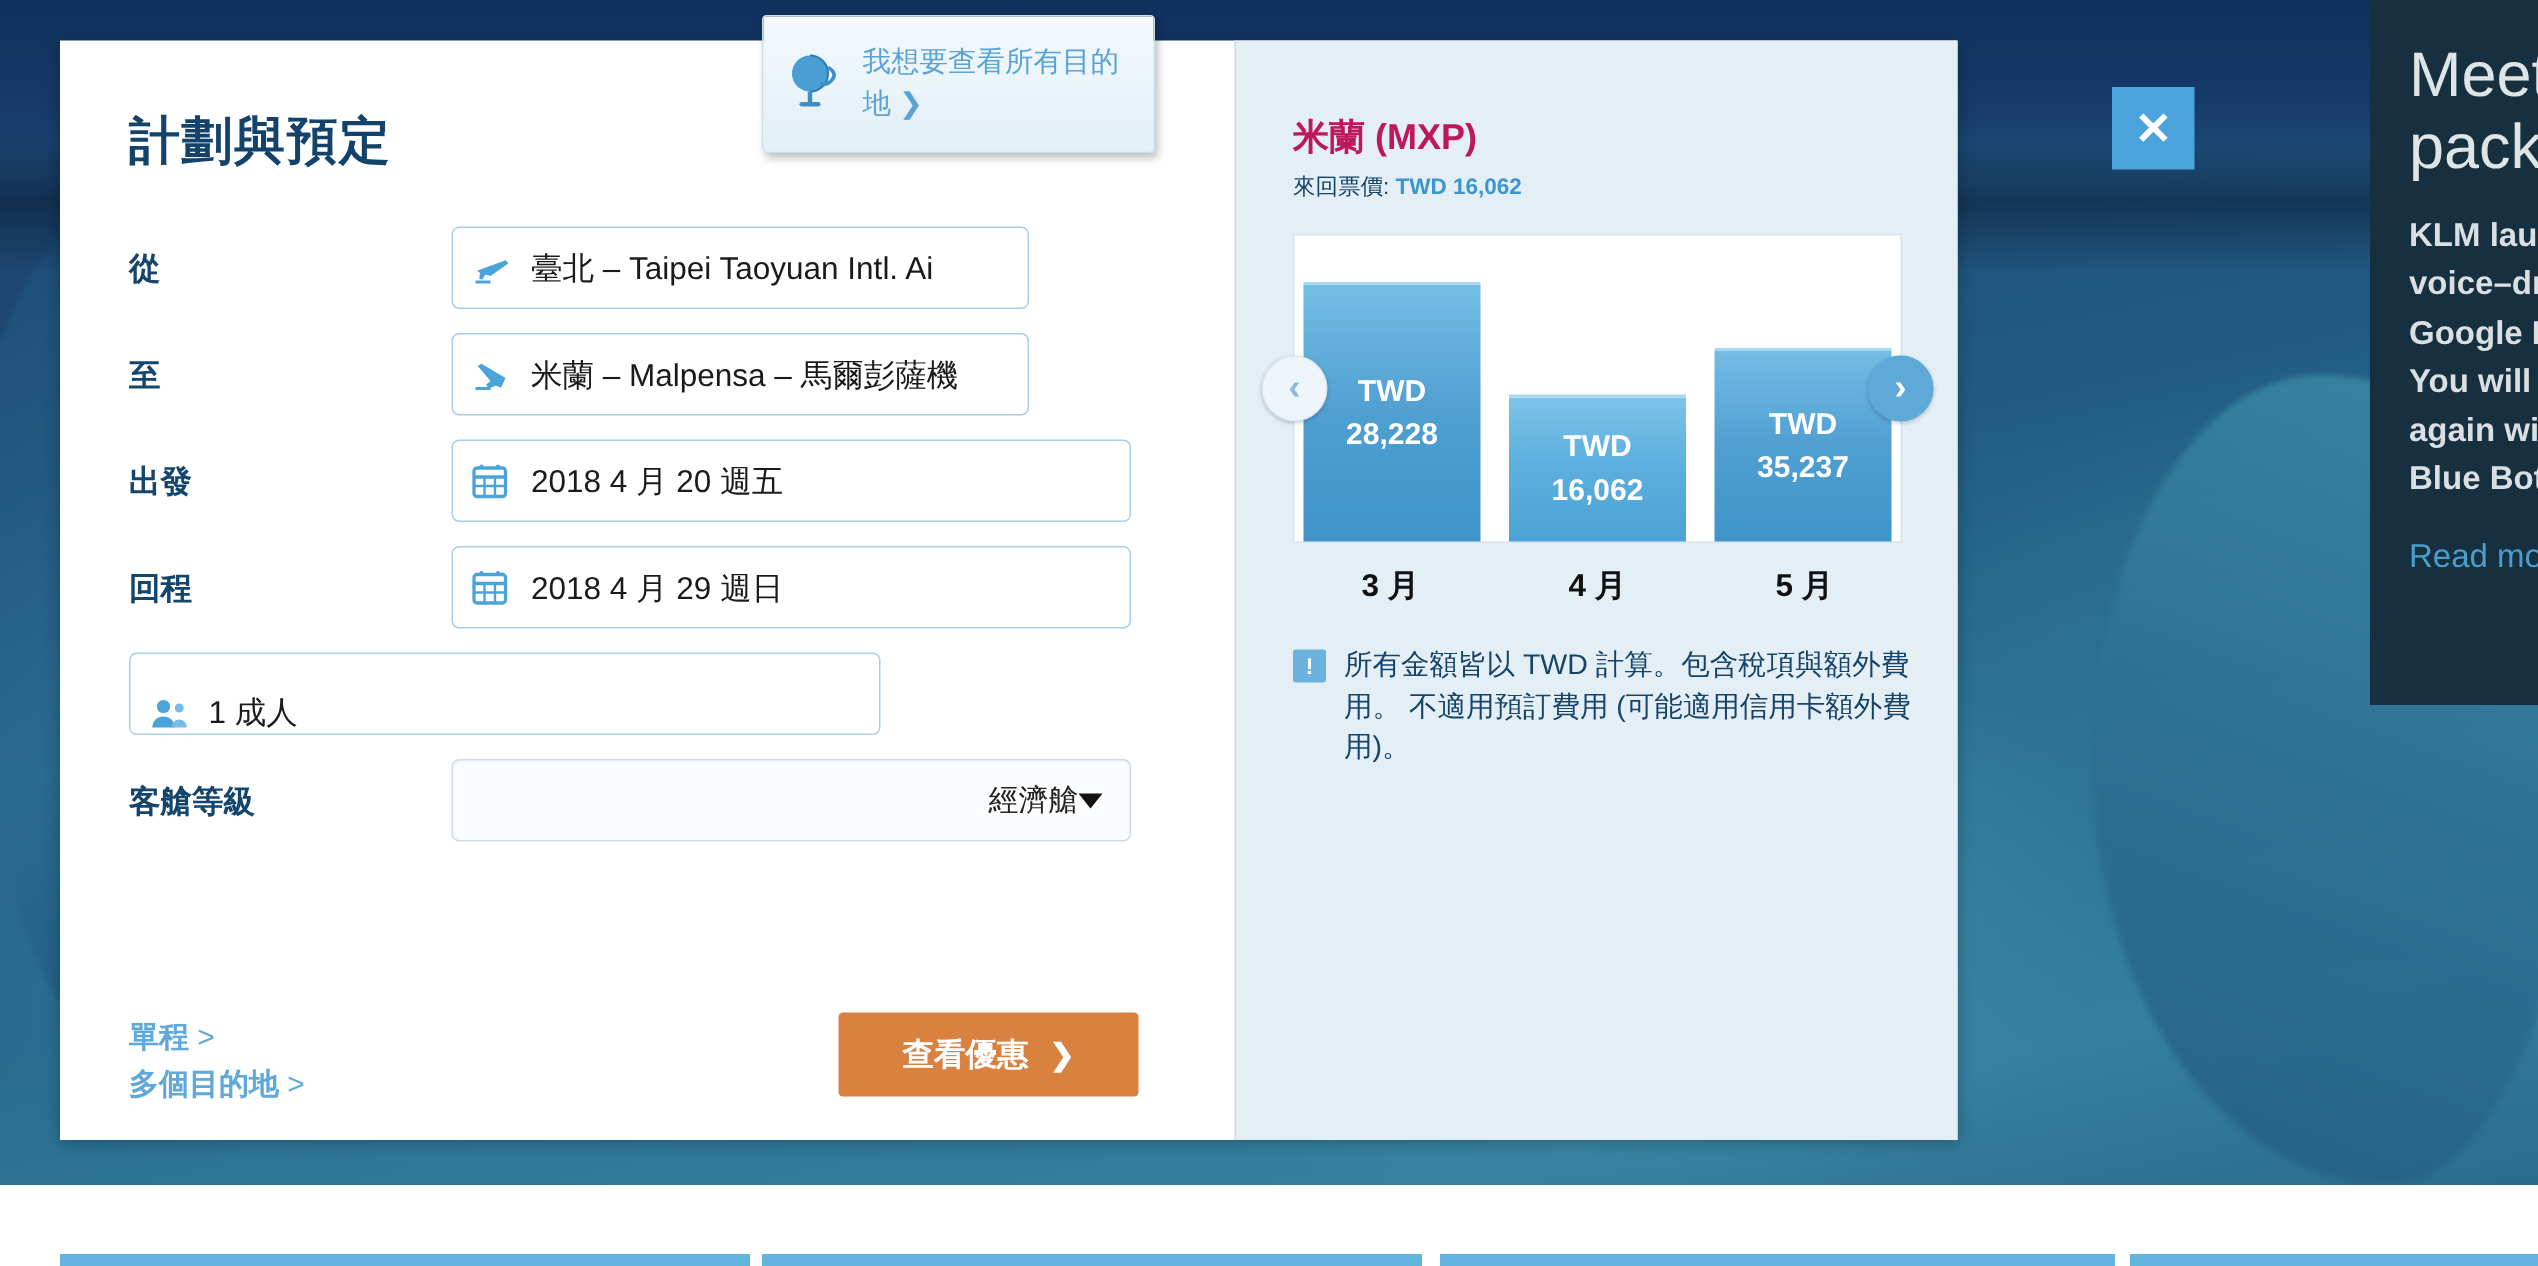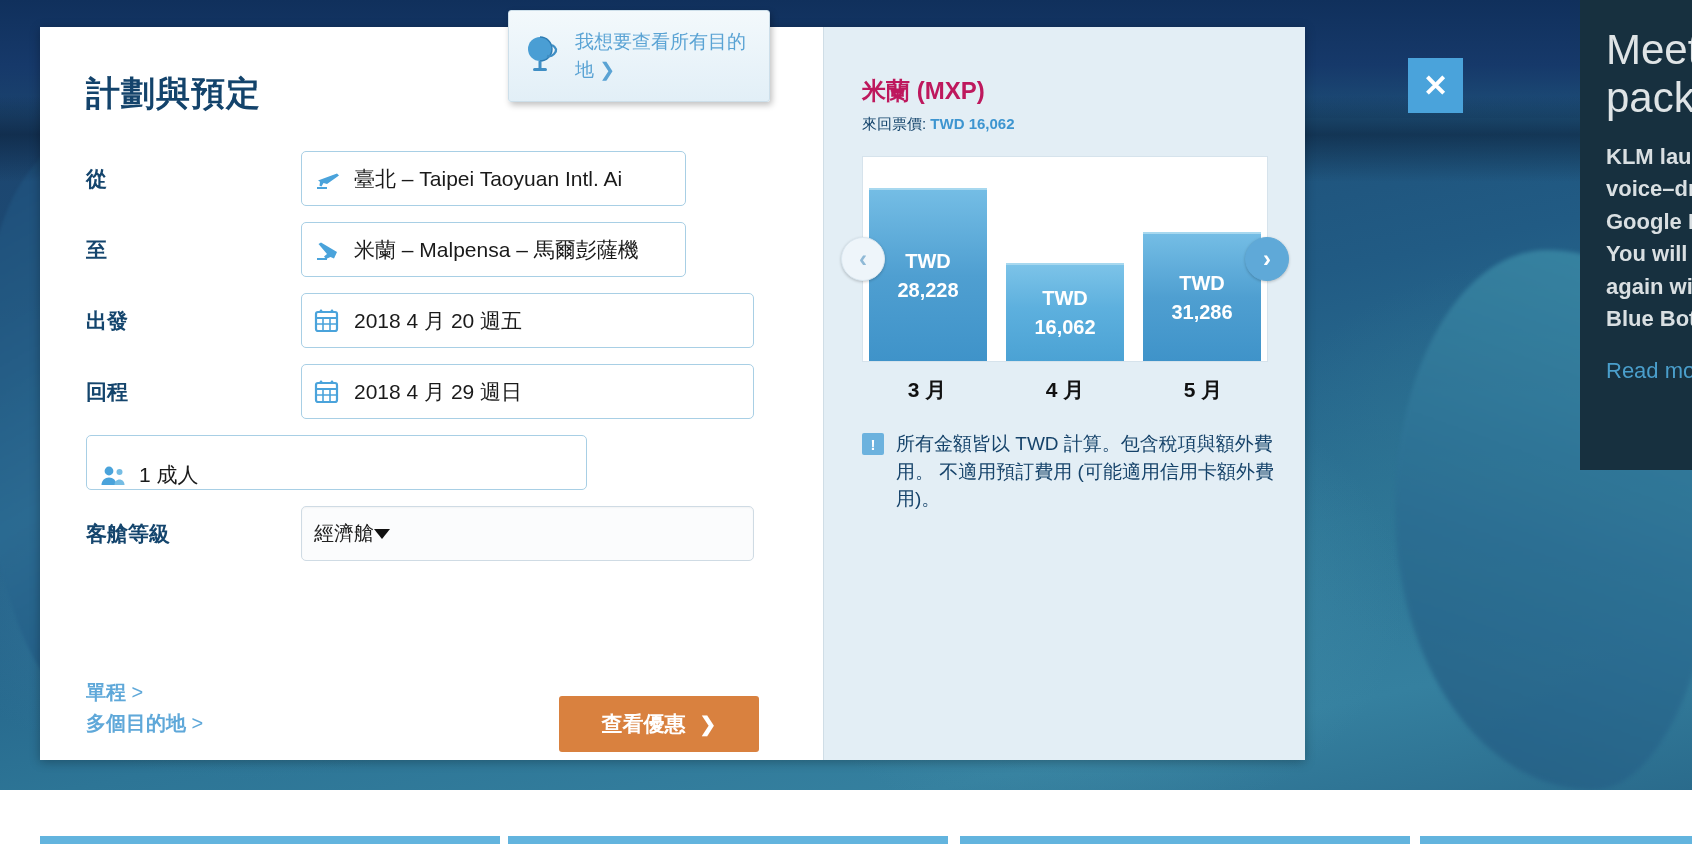--- a/index.html
+++ b/index.html
@@ -72,21 +72,21 @@
   .field-box {
     flex:none; height:55px; border:1px solid #a8cfe5; border-radius:5px;
     background:#ffffff; display:flex; align-items:center; padding:0 12px;
     overflow:hidden; white-space:nowrap;
   }
   .field-box.w-route { width: 385px; }
   .field-box.w-date  { width: 453px; }
   .field-box.w-pax   { width: 501px; align-items: flex-end; }
   .field-box.select {
     width: 453px; background:#fbfcfd; border:1px solid #cfdbe4;
-    justify-content:flex-start; padding-right:18px;
+    justify-content:flex-end; padding-right:18px;
     box-shadow: inset 0 1px 2px rgba(0,0,0,.04);
   }
   .field-icon { width:30px; height:26px; margin-right:10px; flex:none; display:flex; align-items:center; }
   .field-val { font-size:21px; color:#1a1a1a; }
   .field-val.sel { font-size:20px; color:#222; }
   .caret { width:0;height:0;border-left:8px solid transparent;border-right:8px solid transparent;border-top:10px solid #111; }
 
   
   .row-from    { margin-top: 4px; }
   .row-cabin   { margin-top: 14px; }
@@ -98,21 +98,20 @@
     display:block; color:#5fa8d9; font-size:20px; font-weight:700; text-decoration:none;
   }
   .links a .chev { font-weight:400; }
 
   .cta {
     position:absolute; left:519px; top:648px; width:200px; height:56px;
     background:#d9813f; border:none; border-radius:3px; color:#ffffff;
     font-size:21px; font-weight:700; cursor:pointer;
     display:flex; align-items:center; justify-content:center; gap:14px;
     font-family:"Liberation Sans", sans-serif;
-    margin-top:21px;
   }
   .cta .chev { font-size:20px; }
 
   
   .globe-tip {
     position:absolute; left:508px; top:10px; width:262px; height:92px;
     background: linear-gradient(180deg,#f3f9fc 0%, #e2eff7 100%);
     border:1px solid #cddfea; border-radius:3px;
     box-shadow: 2px 3px 6px rgba(0,0,0,.25);
     display:flex; align-items:center; padding:0 14px; gap:12px; z-index: 40;
@@ -312,21 +311,21 @@
           <div class="bar sel" style="height: 173px;">
             <span>TWD</span>
             <span>28,228</span>
           </div>
           <div class="bar" style="height: 98px;">
             <span>TWD</span>
             <span>16,062</span>
           </div>
           <div class="bar sel" style="height: 129px;">
             <span>TWD</span>
-            <span>31,286</span>
+            <span>35,237</span>
           </div>
         </div>
       <div class="nav-arrow left">‹</div>
       <div class="nav-arrow right">›</div>
     </div>
 
     <div class="months" id="months">
         <div class="month-lbl">3 月</div>
         <div class="month-lbl">4 月</div>
         <div class="month-lbl">5 月</div>

